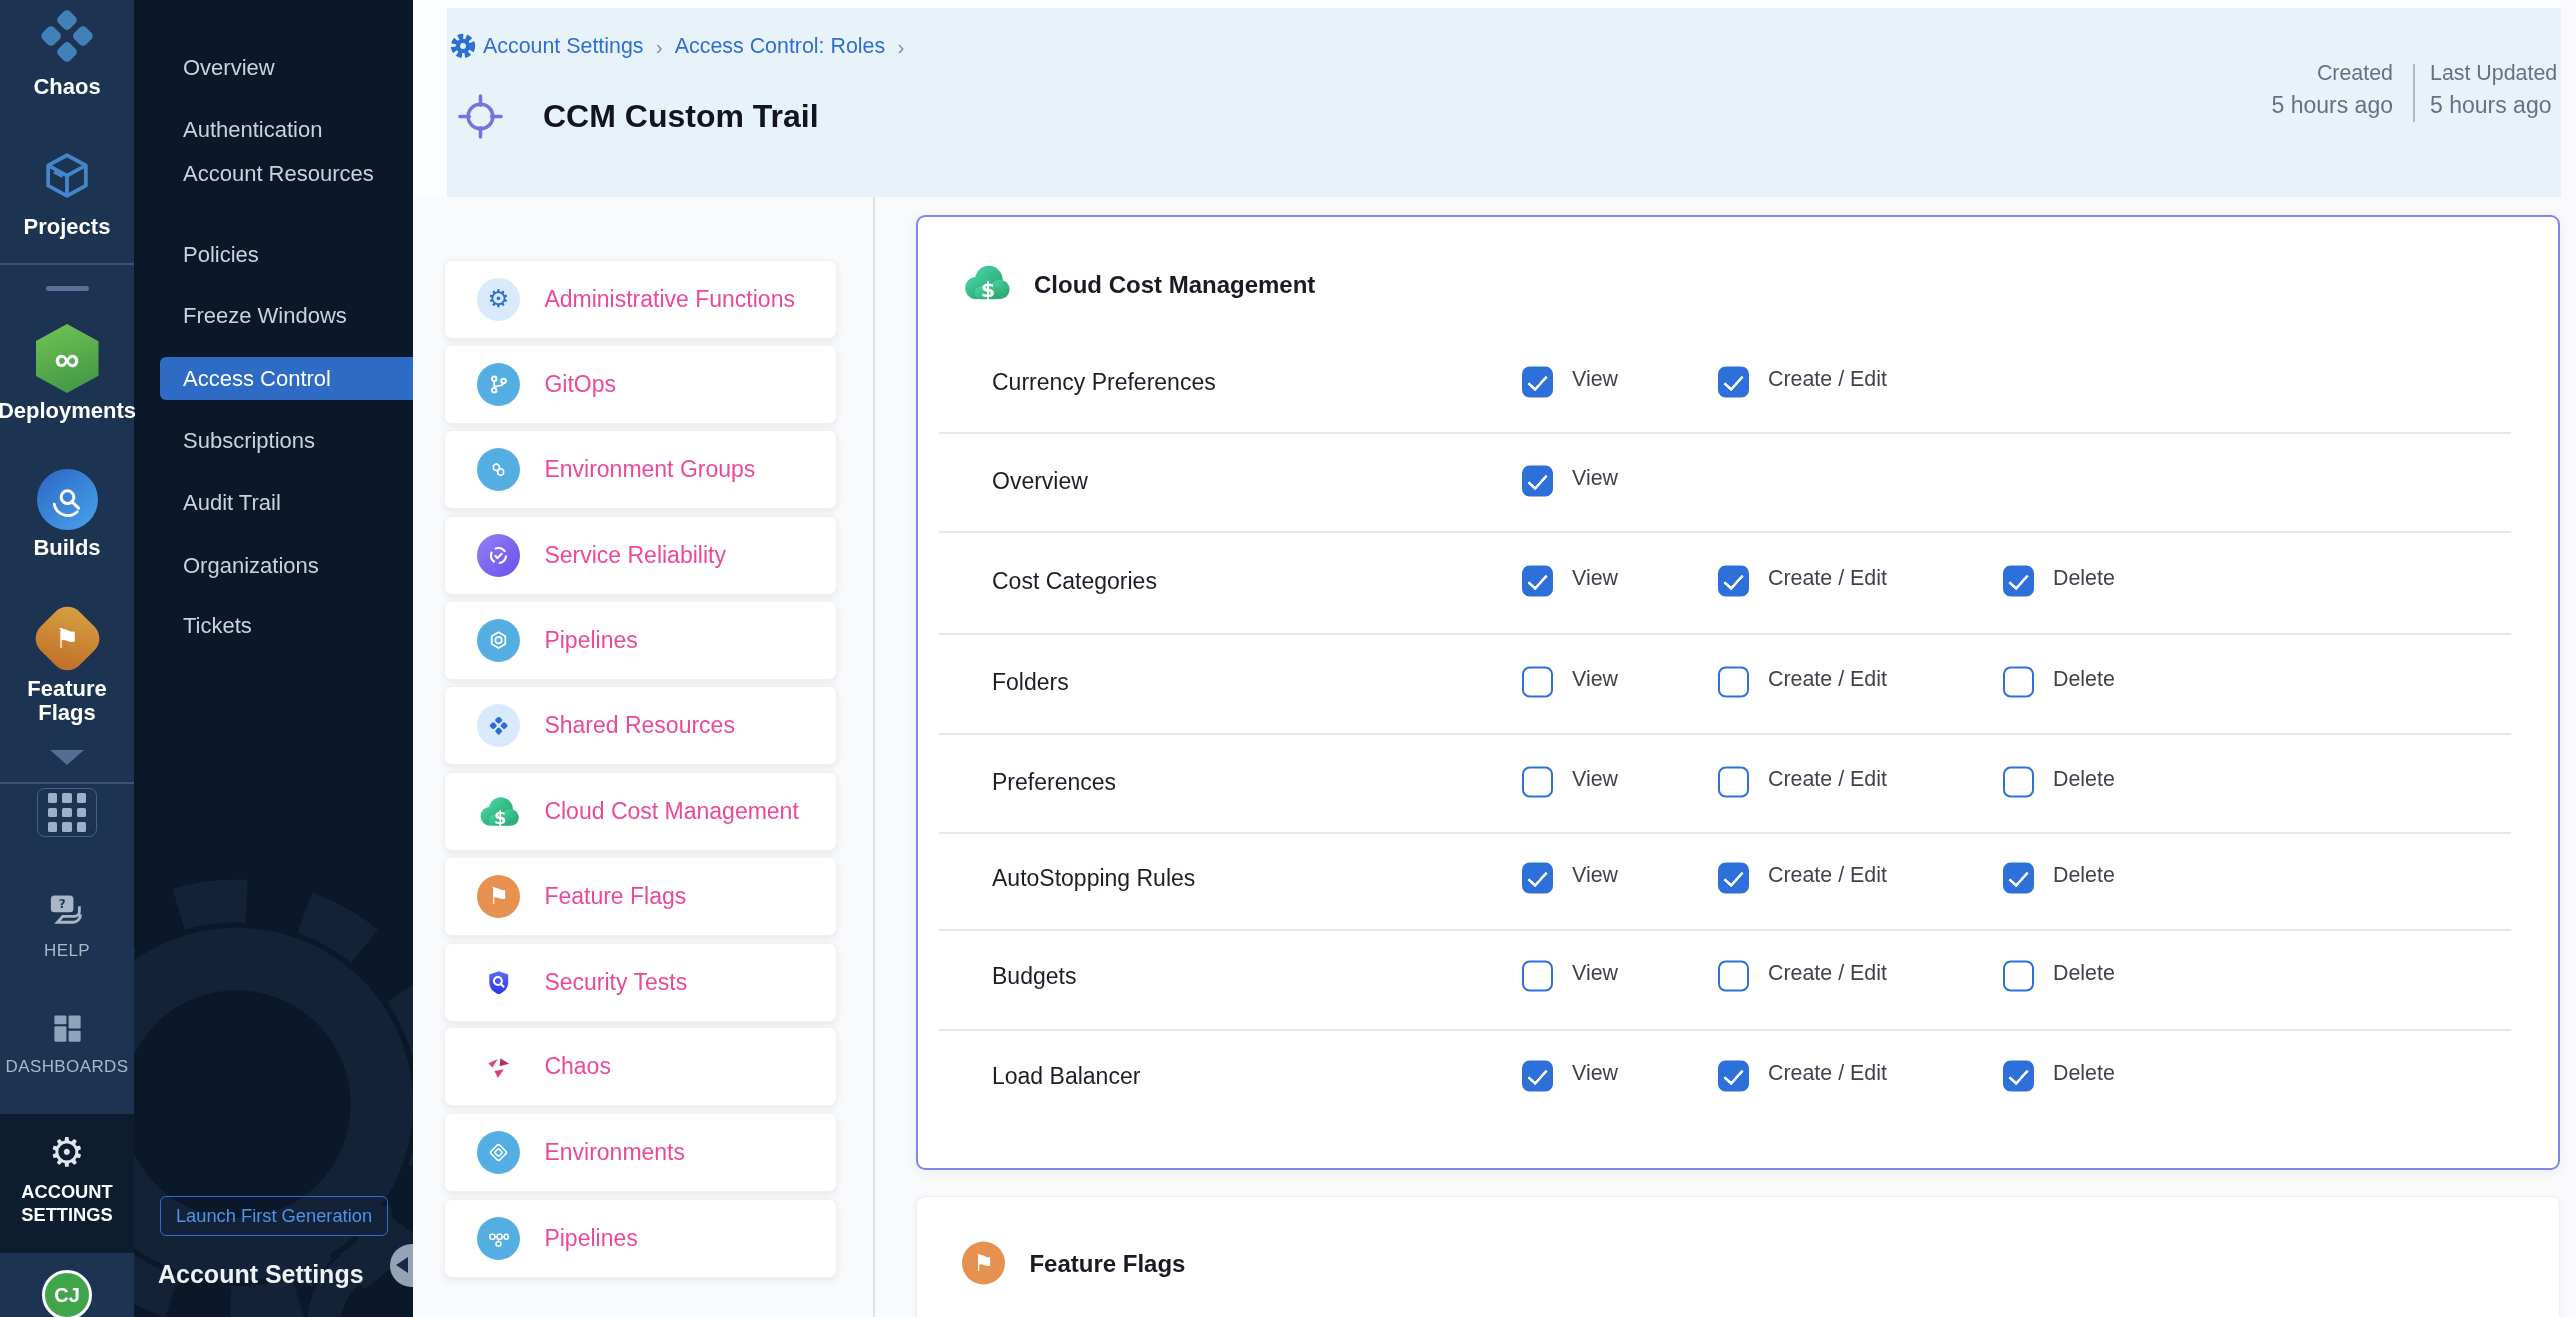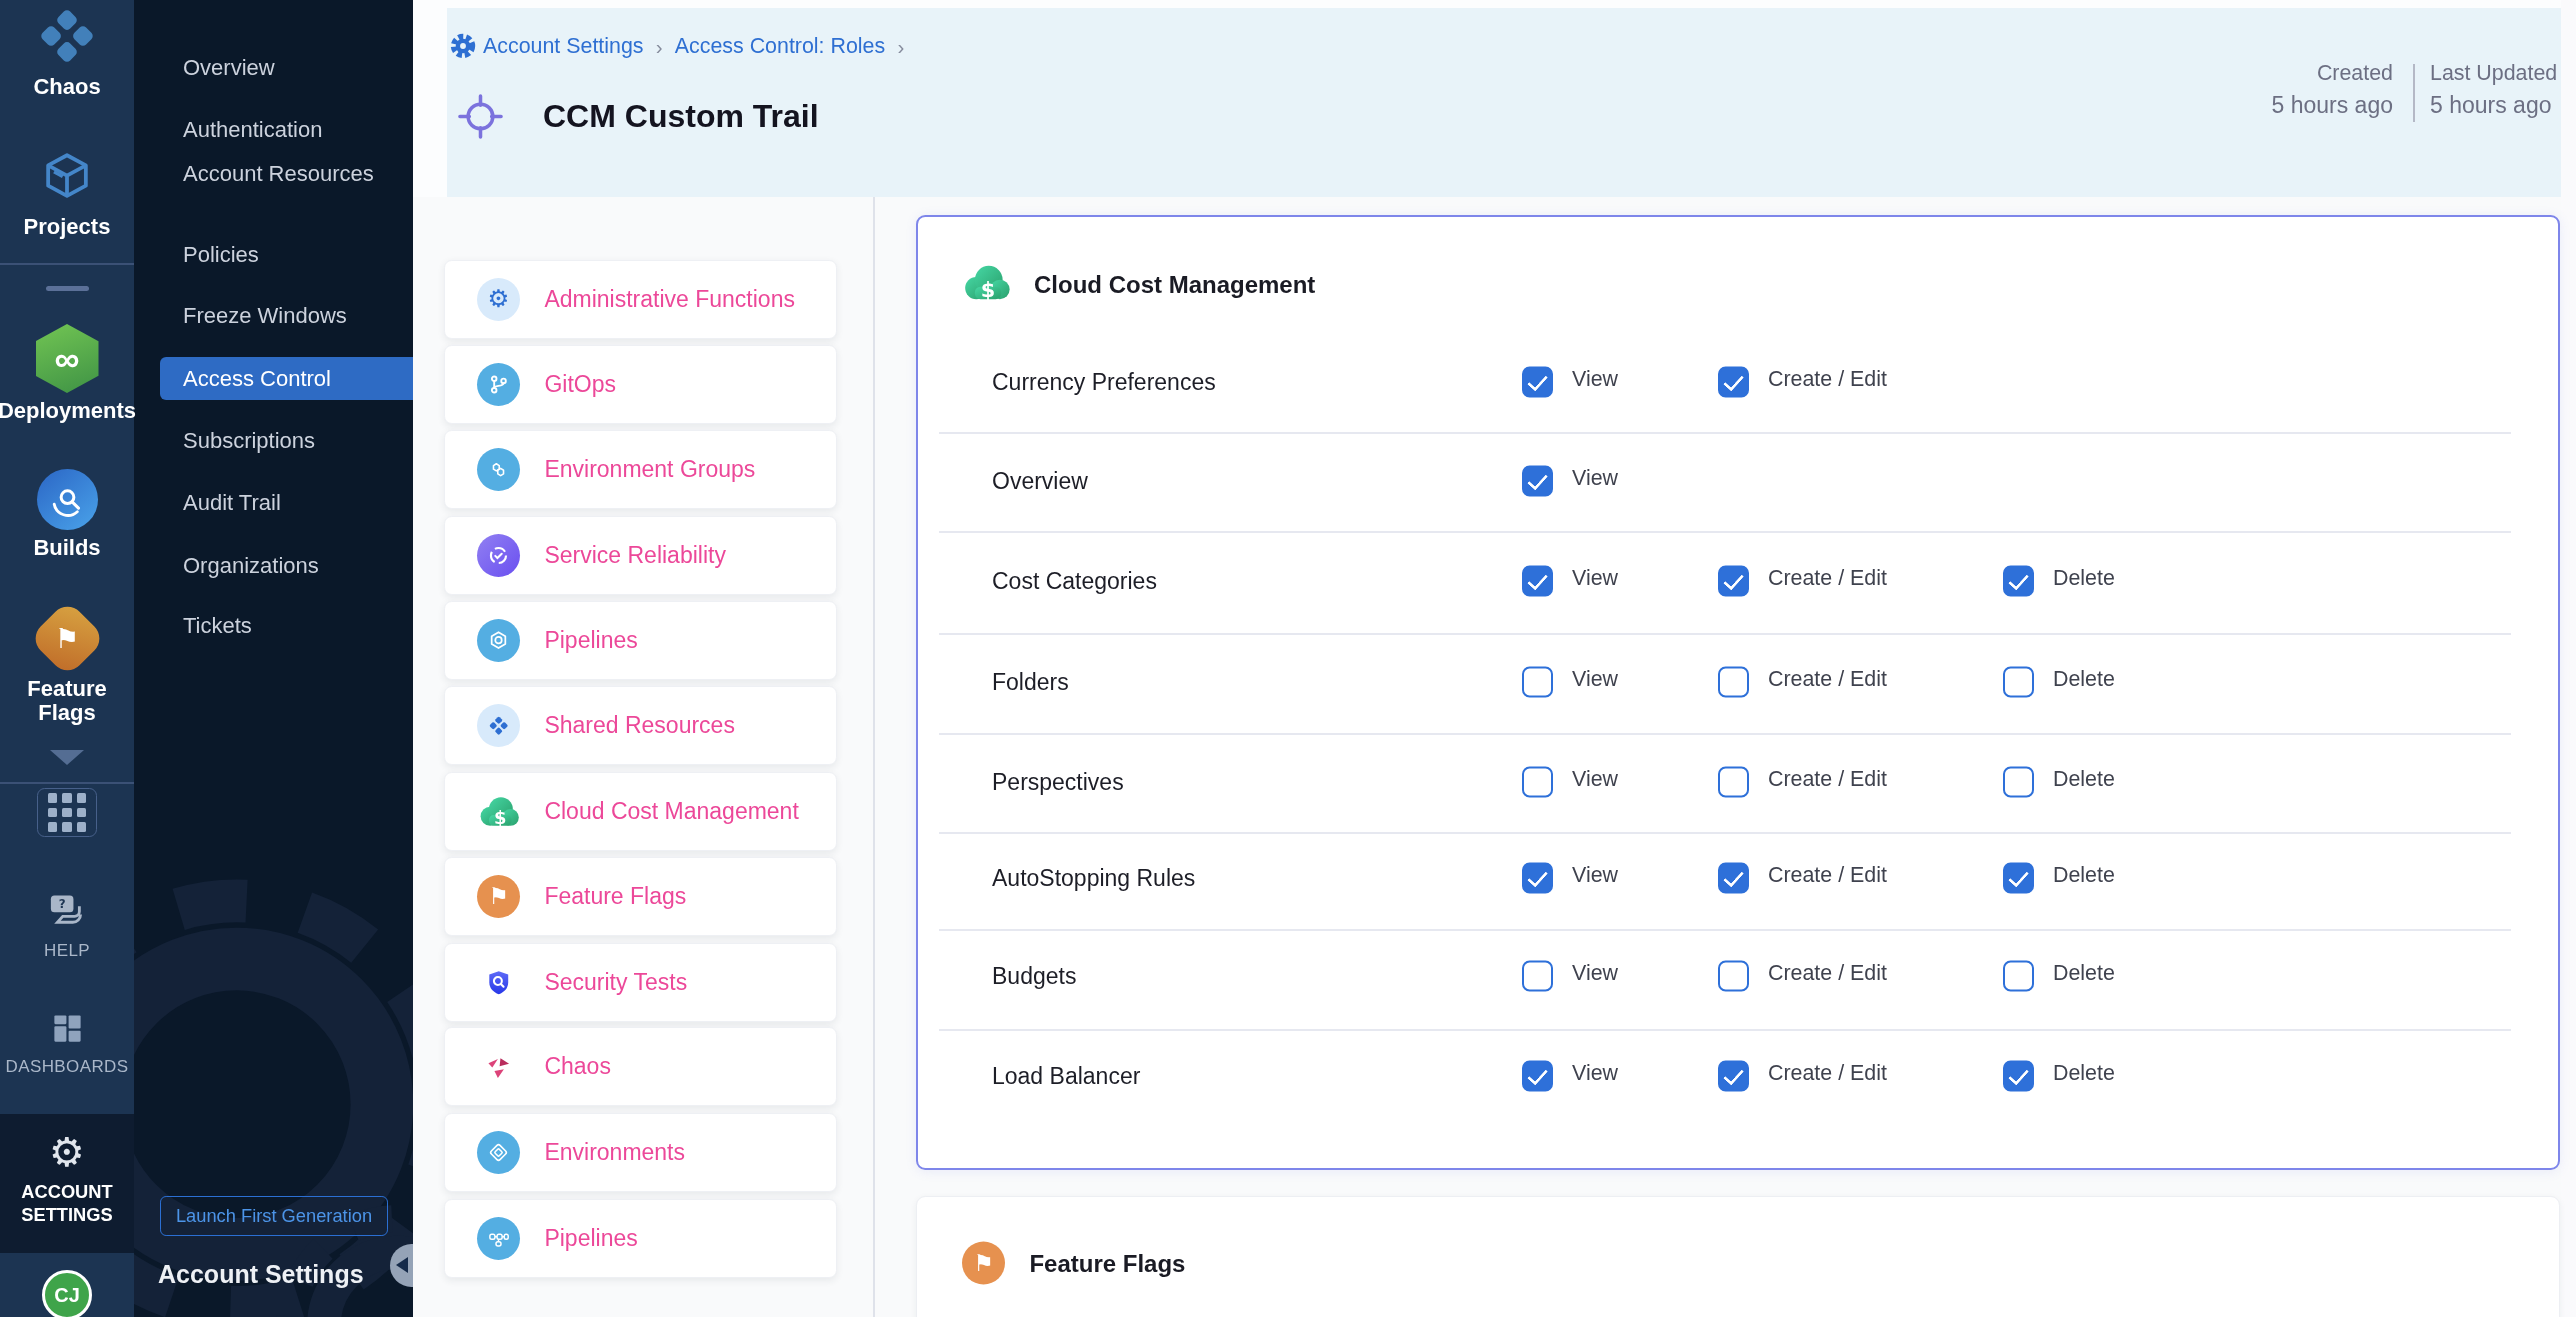--- a/index.html
+++ b/index.html
@@ -466,21 +466,21 @@
           <span class="cb-label">Create / Edit</span>
         </div>
         <div class="pcell cd">
           <span class="cb" data-checked="false"></span>
           <span class="cb-label">Delete</span>
         </div>
       </div>
       <div class="pdiv" style="top:516px"></div>
 
       <div class="prow" style="top:565px">
-        <div class="pname">Perspectives</div>
+        <div class="pname">Preferences</div>
         <div class="pcell cv">
           <span class="cb" data-checked="false"></span>
           <span class="cb-label">View</span>
         </div>
         <div class="pcell cc">
           <span class="cb" data-checked="false"></span>
           <span class="cb-label">Create / Edit</span>
         </div>
         <div class="pcell cd">
           <span class="cb" data-checked="false"></span>

